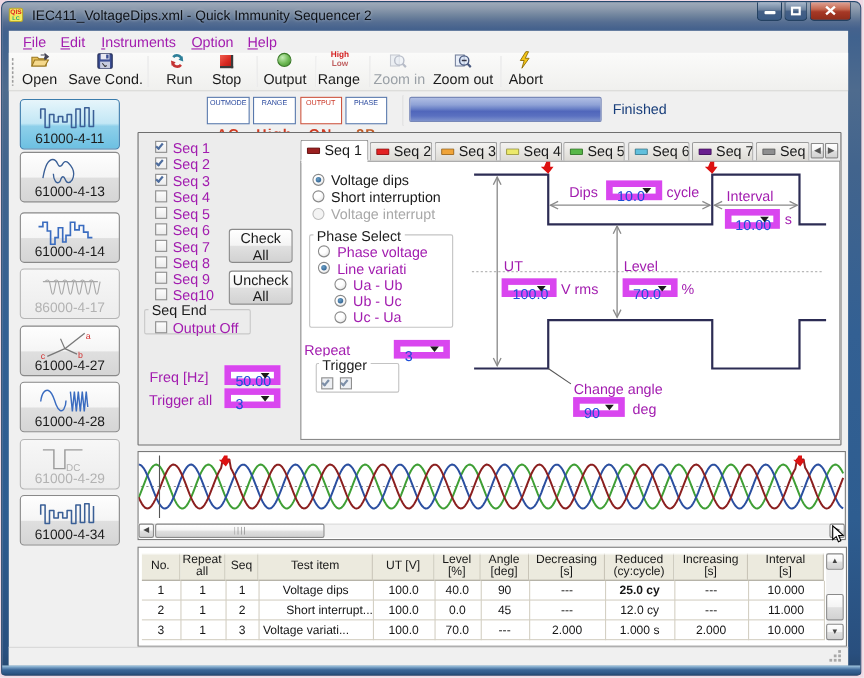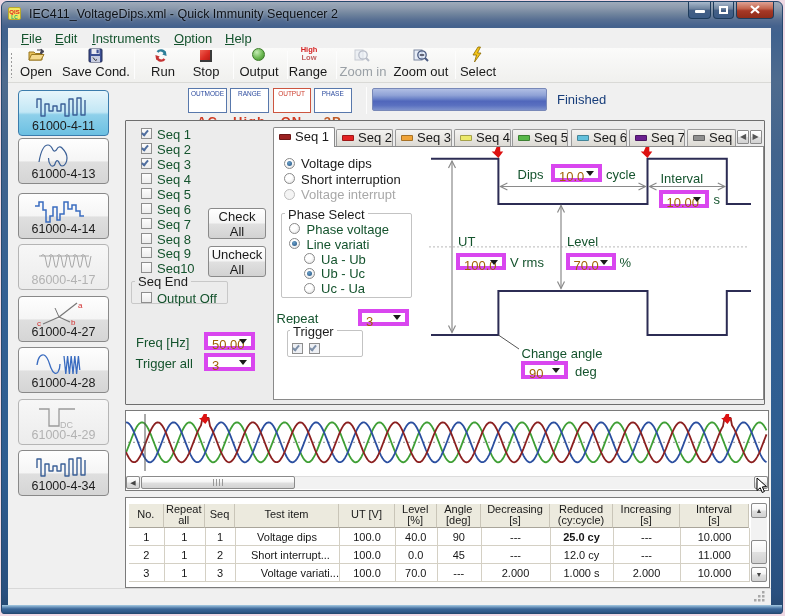--- a/index.html
+++ b/index.html
@@ -1,25 +1,25 @@
 <!DOCTYPE html>
 <html><head><meta charset="utf-8"><style>
 *{margin:0;padding:0;box-sizing:border-box}
 html,body{width:785px;height:616px;overflow:hidden}
 body{position:relative;background:#efd9e4;font-family:"Liberation Sans",sans-serif}
 .ab{position:absolute}
-.lbl{position:absolute;font:13px "Liberation Sans",sans-serif;color:#14532d;white-space:nowrap}
+.lbl{position:absolute;font:13px "Liberation Sans",sans-serif;color:#a21caf;white-space:nowrap}
 .win{position:absolute;left:1px;top:1px;width:782px;height:613px;border:1px solid #26486d;
  border-radius:6px 6px 3px 3px;
  background:linear-gradient(180deg,#9fabba 0px,#8c9aad 6px,#70849d 12px,#566e92 18px,#45628d 24px,#40628e 32px,#4e6b8e 80px,#42648d 150px,#336093 300px,#2e5d90 470px,#294f7e 592px,#25466b 612px)}
 .client{position:absolute;left:8px;top:28px;width:763px;height:577px;background:#f0f0f0}
 .tbtn{position:absolute;top:2px;height:17px;border:1px solid #1e3c5c;border-top:none;border-radius:0 0 4px 4px;
  background:linear-gradient(180deg,#a9b9cc 0%,#6a809c 45%,#456086 50%,#3a5a85 100%)}
 .tbtn.close{background:linear-gradient(180deg,#dfa294 0%,#c4674f 40%,#a63826 55%,#8f2c1a 100%)}
-.combo{position:absolute;background:#fff;border:4px solid #d946ef;font:13px "Liberation Sans",sans-serif;color:#a16207;
+.combo{position:absolute;background:#fff;border:6px solid #d946ef;font:13px "Liberation Sans",sans-serif;color:#1d4ed8;
  padding:1px 0 0 4px;white-space:nowrap}
 .car{position:absolute;right:4px;top:50%;margin-top:-2px;width:0;height:0;border:4px solid transparent;border-top:5px solid #1a1a1a}
 .chk{position:absolute;width:11px;height:11px;border:1px solid #8e8e8e;background:linear-gradient(180deg,#fdfdfd,#ececec)}
 .chk .tick{position:absolute;left:1px;top:0px;width:4px;height:7px;border-right:2px solid #4e6d9e;border-bottom:2px solid #4e6d9e;transform:rotate(40deg)}
 .rad{position:absolute;width:11px;height:11px;border:1px solid #8a8a8a;border-radius:50%;background:radial-gradient(circle at 35% 30%,#ffffff 40%,#dcdcdc)}
 .rad .dot{position:absolute;left:2px;top:2px;width:5px;height:5px;border-radius:50%;background:radial-gradient(circle at 40% 35%,#6aa0c8,#1f4d7d)}
 .rad.dis{border-color:#bcbcbc;background:#f4f4f4}
 .btn{position:absolute;border:1px solid #8a8a8a;border-radius:3px;
  background:linear-gradient(180deg,#ffffff 0%,#f4f4f4 48%,#e0e0e0 52%,#d2d2d2 100%);
  font:13px "Liberation Sans",sans-serif;color:#1a1a1a;text-align:center}
@@ -75,21 +75,21 @@
 <div class="sep" style="left:336px;top:51px;height:28px"></div>
 <div class="sep" style="left:455px;top:51px;height:28px"></div>
 <div class="tlbl" style="left:-24px;top:64px;width:120px;color:#1a1a1a">Open</div>
 <div class="tlbl" style="left:36px;top:64px;width:120px;color:#1a1a1a">Save Cond.</div>
 <div class="tlbl" style="left:103px;top:64px;width:120px;color:#1a1a1a">Run</div>
 <div class="tlbl" style="left:146px;top:64px;width:120px;color:#1a1a1a">Stop</div>
 <div class="tlbl" style="left:199px;top:64px;width:120px;color:#1a1a1a">Output</div>
 <div class="tlbl" style="left:248px;top:64px;width:120px;color:#1a1a1a">Range</div>
 <div class="tlbl" style="left:303px;top:64px;width:120px;color:#9aa0a6">Zoom in</div>
 <div class="tlbl" style="left:361px;top:64px;width:120px;color:#1a1a1a">Zoom out</div>
-<div class="tlbl" style="left:418px;top:64px;width:120px;color:#1a1a1a">Select</div>
+<div class="tlbl" style="left:418px;top:64px;width:120px;color:#1a1a1a">Abort</div>
 <svg class="ab" style="left:27px;top:47px" width="18" height="16">
     <path d="M2 5 h5 l1.5 1.5 H15 V13 H2 Z" fill="#e8c15a" stroke="#9a7820"></path>
     <path d="M2 13 L4.5 7.5 H17 L14 13 Z" fill="#f5d98c" stroke="#9a7820"></path>
     <path d="M10 3 h4 M14 3 v-1 l3 2.5 -3 2.5 v-1 h-1" fill="#445" stroke="#445" stroke-width="1"></path>
   </svg>
 <svg class="ab" style="left:88px;top:48px" width="15" height="15">
     <rect x="1" y="1" width="13" height="13" rx="1" fill="#3c4f94" stroke="#222c55"></rect>
     <rect x="3.5" y="1" width="8" height="5" fill="#e8e8f0"></rect>
     <rect x="8.5" y="1.6" width="2.2" height="3.6" fill="#3c4f94"></rect>
     <rect x="3" y="8" width="9" height="6" fill="#c8cde0"></rect>
@@ -394,33 +394,33 @@
 <div class="cell" style="left:395px;top:531.0px;width:41.5px;">40.0</div>
 <div class="cell" style="left:436.5px;top:531.0px;width:44.5px;">90</div>
 <div class="cell" style="left:481px;top:531.0px;width:69px;">---</div>
 <div class="cell" style="left:550px;top:531.0px;width:63px;font-weight:bold;">25.0 cy</div>
 <div class="cell" style="left:613px;top:531.0px;width:67px;">---</div>
 <div class="cell" style="left:680px;top:531.0px;width:69px;">10.000</div>
 <div class="ab" style="left:129px;top:544.5px;width:620px;height:1px;background:#d4d0c4"></div>
 <div class="cell" style="left:129px;top:549.0px;width:34.5px;">2</div>
 <div class="cell" style="left:163.5px;top:549.0px;width:41.5px;">1</div>
 <div class="cell" style="left:205px;top:549.0px;width:30px;">2</div>
-<div class="cell" style="left:235px;top:549.0px;width:104px;text-align:left;padding-left:16px;">Short interrupt...</div>
+<div class="cell" style="left:235px;top:549.0px;width:104px;text-align:right;padding-left:16px;">Short interrupt...</div>
 <div class="cell" style="left:339px;top:549.0px;width:56px;">100.0</div>
 <div class="cell" style="left:395px;top:549.0px;width:41.5px;">0.0</div>
 <div class="cell" style="left:436.5px;top:549.0px;width:44.5px;">45</div>
 <div class="cell" style="left:481px;top:549.0px;width:69px;">---</div>
 <div class="cell" style="left:550px;top:549.0px;width:63px;">12.0 cy</div>
 <div class="cell" style="left:613px;top:549.0px;width:67px;">---</div>
 <div class="cell" style="left:680px;top:549.0px;width:69px;">11.000</div>
 <div class="ab" style="left:129px;top:562.5px;width:620px;height:1px;background:#d4d0c4"></div>
 <div class="cell" style="left:129px;top:567.0px;width:34.5px;">3</div>
 <div class="cell" style="left:163.5px;top:567.0px;width:41.5px;">1</div>
 <div class="cell" style="left:205px;top:567.0px;width:30px;">3</div>
-<div class="cell" style="left:235px;top:567.0px;width:104px;text-align:right;padding-left:4px;">Voltage variati...</div>
+<div class="cell" style="left:235px;top:567.0px;width:104px;text-align:left;padding-left:4px;">Voltage variati...</div>
 <div class="cell" style="left:339px;top:567.0px;width:56px;">100.0</div>
 <div class="cell" style="left:395px;top:567.0px;width:41.5px;">70.0</div>
 <div class="cell" style="left:436.5px;top:567.0px;width:44.5px;">---</div>
 <div class="cell" style="left:481px;top:567.0px;width:69px;">2.000</div>
 <div class="cell" style="left:550px;top:567.0px;width:63px;">1.000 s</div>
 <div class="cell" style="left:613px;top:567.0px;width:67px;">2.000</div>
 <div class="cell" style="left:680px;top:567.0px;width:69px;">10.000</div>
 <div class="ab" style="left:129px;top:580.5px;width:620px;height:1px;background:#d4d0c4"></div>
 <div class="ab" style="left:163.5px;top:527.5px;width:1px;height:54px;background:#d4d0c4"></div>
 <div class="ab" style="left:205px;top:527.5px;width:1px;height:54px;background:#d4d0c4"></div>

